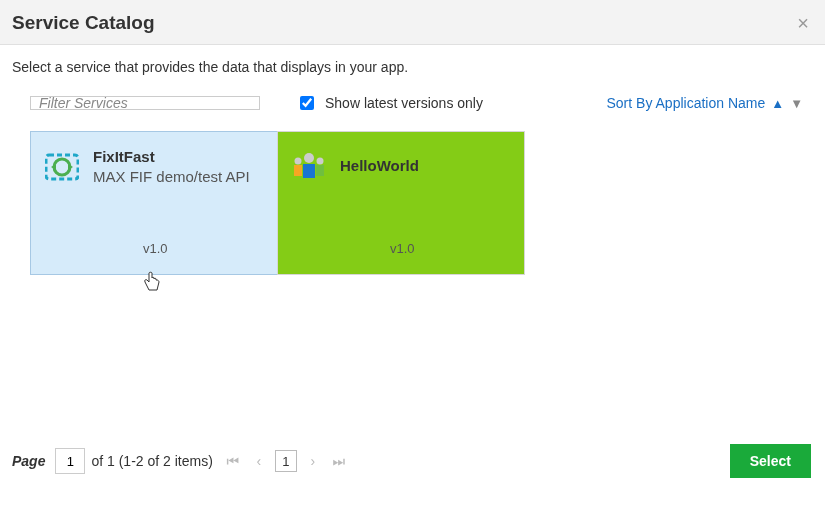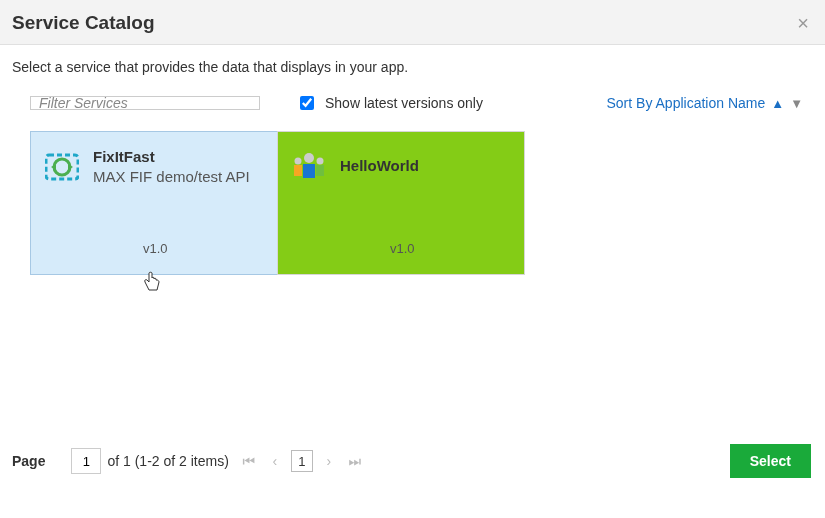--- a/index.html
+++ b/index.html
@@ -107,21 +107,21 @@
     font-size:13px;
     color:#555;
   }
   .footer {
     position:absolute;
     left:0; right:0; bottom:0;
     padding: 16px 14px 40px 12px;
     display:flex;
     align-items:center;
   }
-  .page-label { font-size:14px; font-weight:bold; margin-right:26px; }
+  .page-label { font-size:14px; font-weight:bold; margin-right:10px;font-style:italic; }
   .page-input {
     width: 30px; height:26px; border:1px solid #ccc; margin-right:6px;
     text-align:center; font-size:13px;
   }
   .page-info { font-size:14px; color:#333; margin-right:10px; }
   .pager-nav { display:flex; align-items:center; gap:6px; color:#bbb; font-size:14px; }
   .pager-btn { width:20px; text-align:center; cursor:pointer; }
   .pager-cur {
     width:22px; height:22px; border:1px solid #bbb;
     display:flex; align-items:center; justify-content:center;

